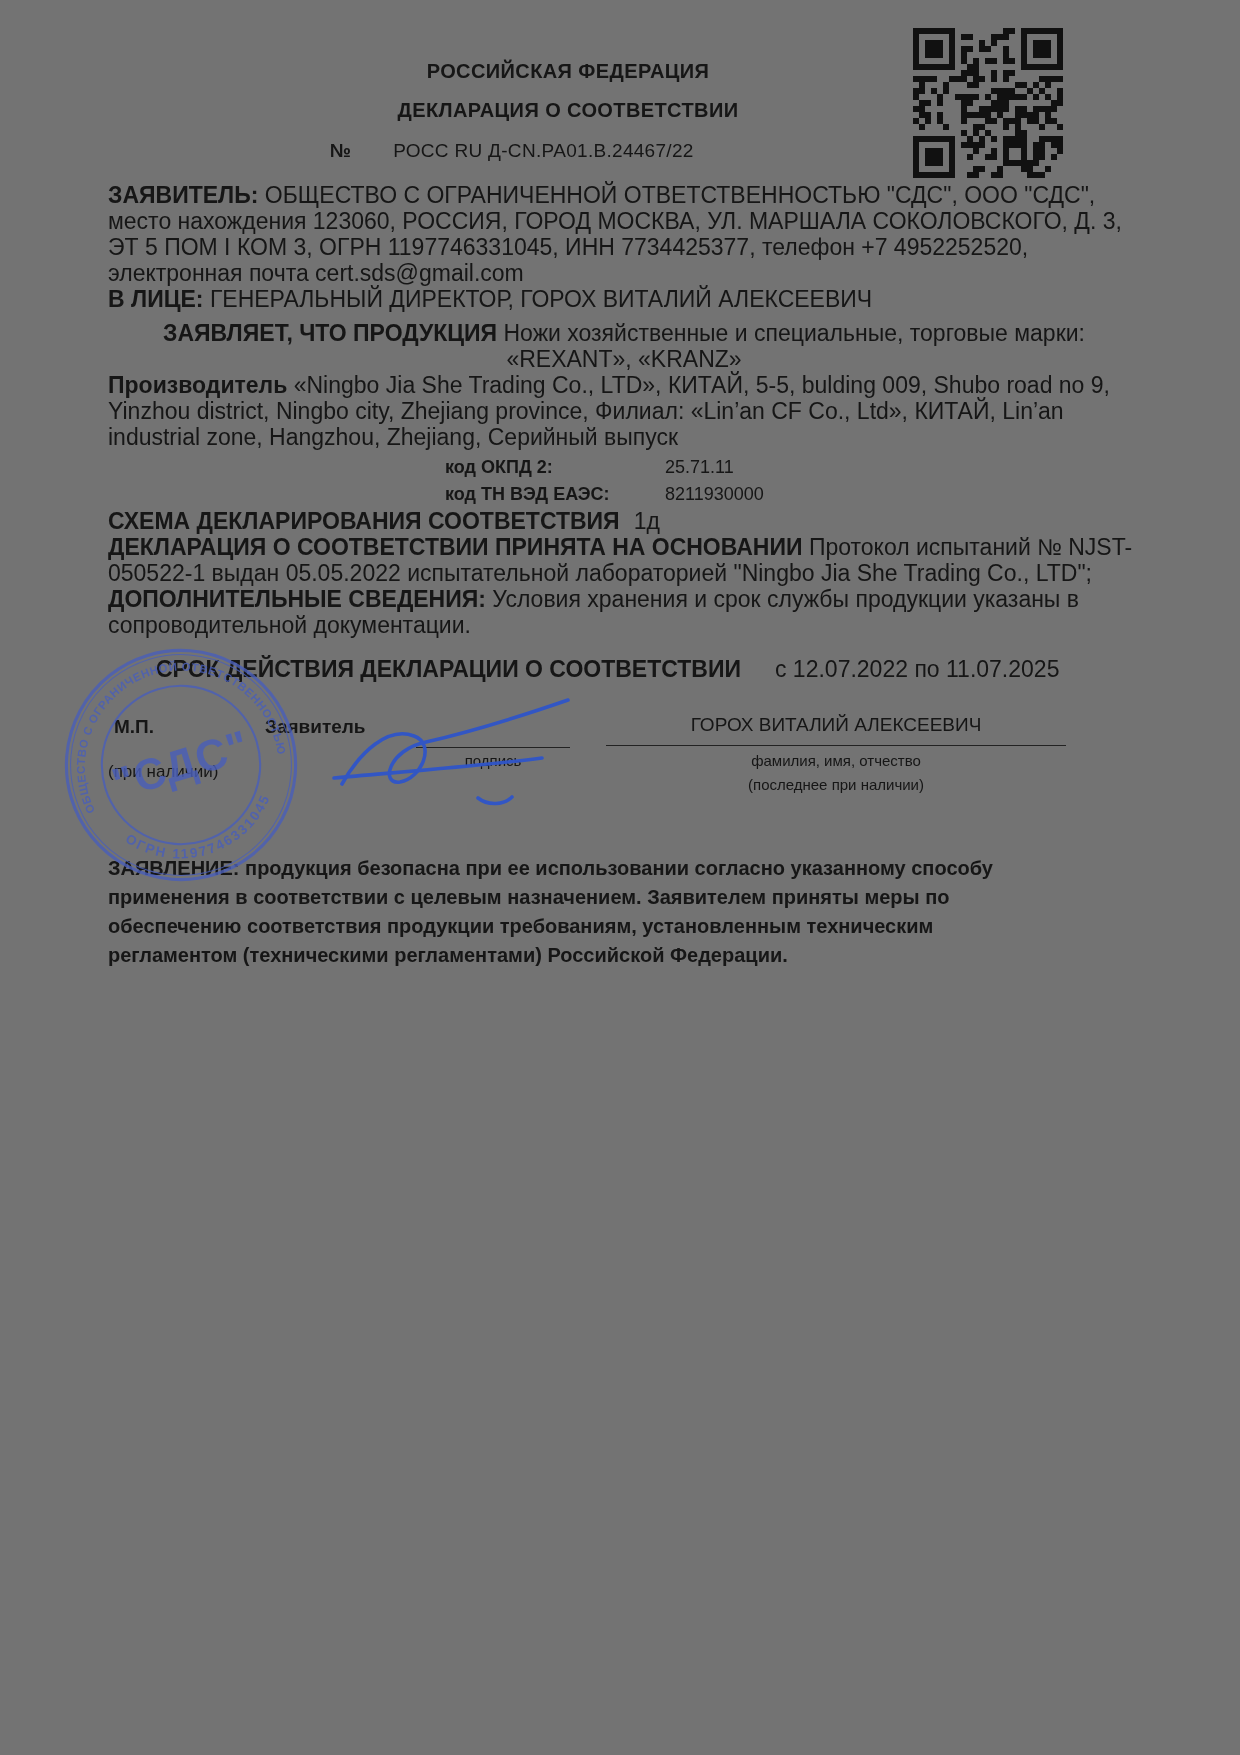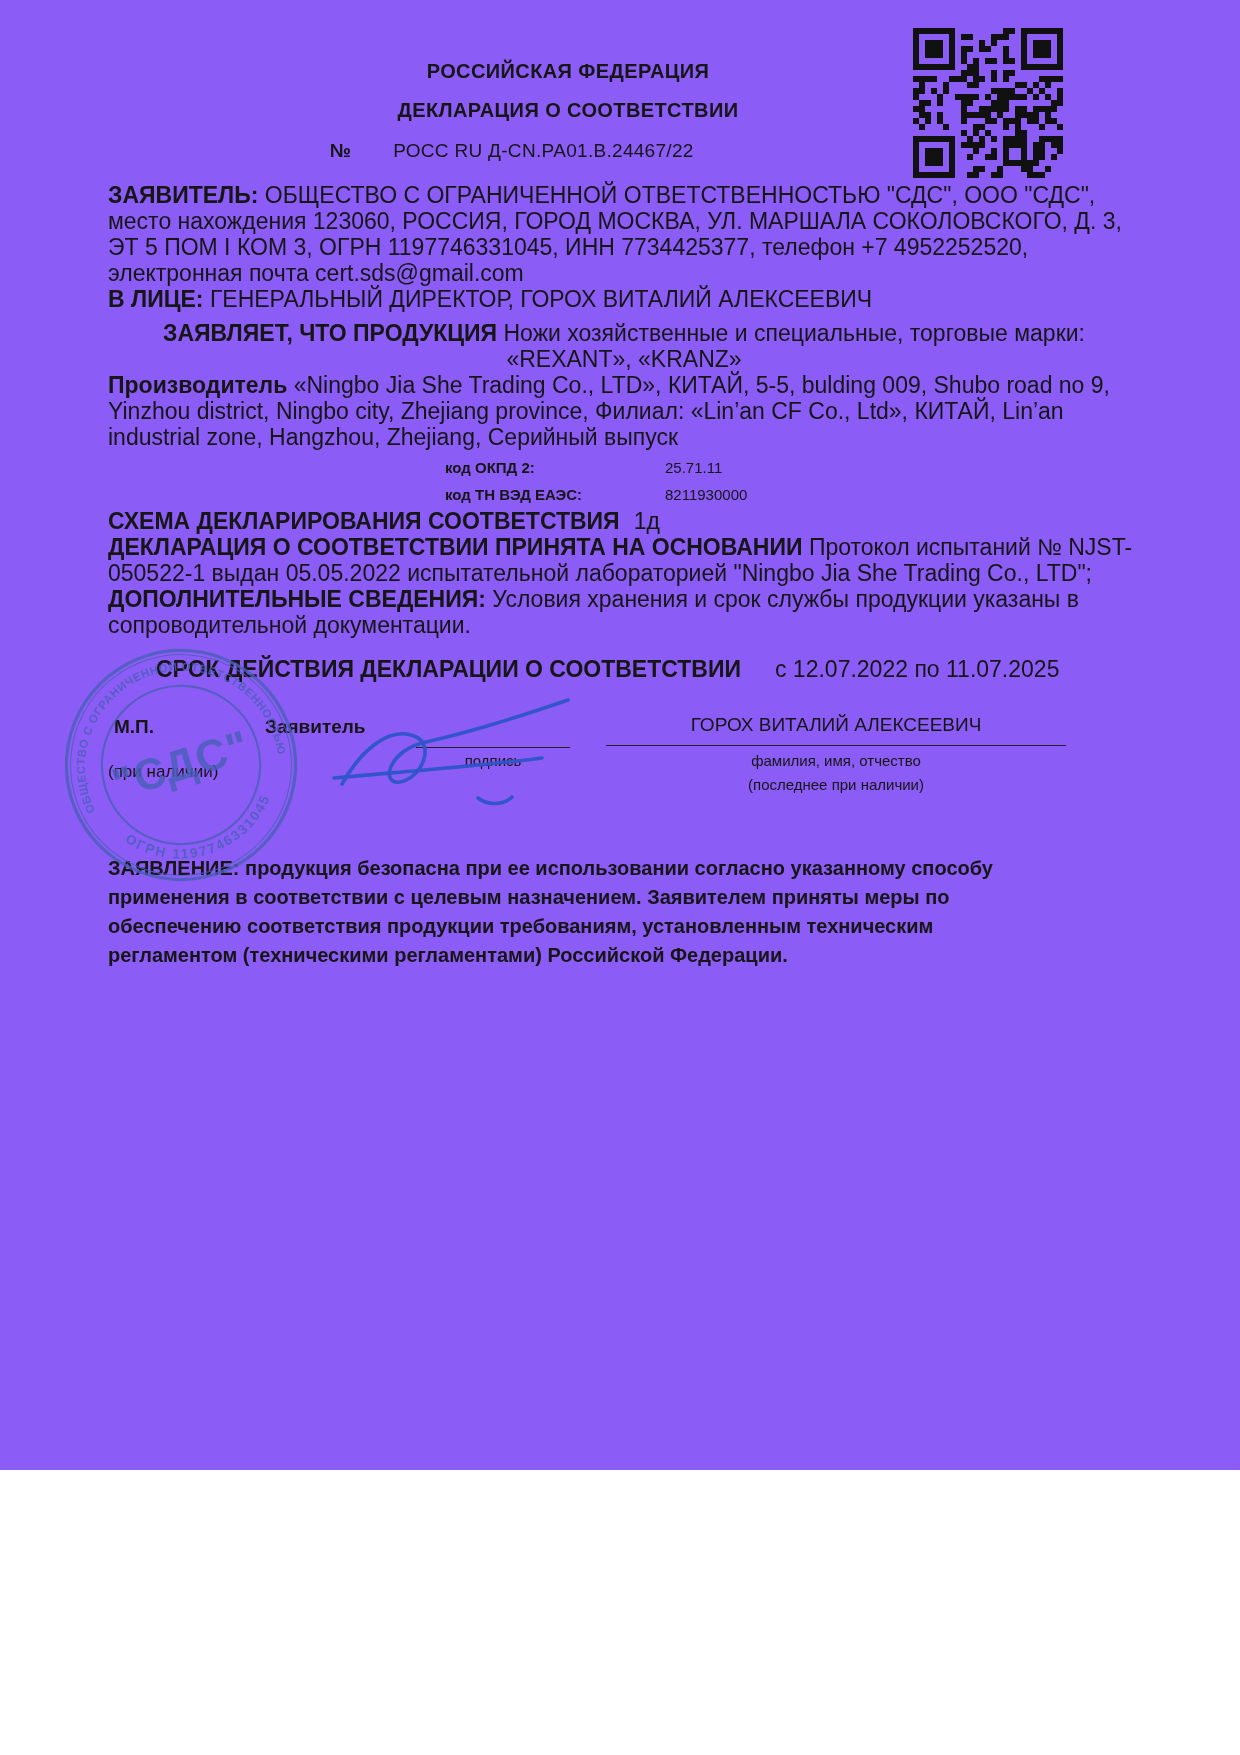--- a/index.html
+++ b/index.html
@@ -1,33 +1,33 @@
 <!DOCTYPE html>
 <html style="--stamp-blue: #4a5fb8; --sign-blue: #2f55c9;"><head>
 <meta charset="utf-8">
 <style>
   * { margin:0; padding:0; box-sizing:border-box; }
   :root { --stamp-blue:#4a5fb8; --sign-blue:#2f55c9; --ink:#161616; }
   html,body { background:#ffffff; }
   .page {
-    width:1240px; height:1470px; position:relative; margin:0 auto;
-    background:#8b5cf6; color:var(--ink);
+    width:1240px; height:1755px; position:relative; margin:0 auto;
+    background:#737373; color:var(--ink);
     font-family:"Liberation Sans", sans-serif; overflow:hidden;
   }
   .content { position:absolute; left:108px; top:60px; width:1032px; }
   .b { font-weight:bold; }
   .hdr { width:920px; text-align:center; font-weight:bold; font-size:20px; }
   .hdr-country { margin-bottom:16px; letter-spacing:.4px; }
   .hdr-title { margin-bottom:18px; letter-spacing:.4px; }
   .numrow { width:920px; font-size:19px; display:flex; margin-bottom:20px; }
   .numrow .no { font-weight:bold; margin-left:222px; }
   .numrow .num { margin-left:42px; letter-spacing:.3px; }
   p.t { font-size:23px; line-height:26px; }
   .gap8 { margin-top:8px;text-align:center; } .gap4 { margin-top:4px; }
-  .coderow { font-size:15px; line-height:27px; display:flex; }
+  .coderow { font-size:18px; line-height:27px; display:flex; }
   .coderow .lbl { font-weight:bold; margin-left:337px; width:220px; }
   .schemeval { margin-left:14px; }
   .validity { margin-top:18px;margin-left:48px; }
   .validity .val { margin-left:34px; }
   .sigrow { position:relative; height:128px; margin-top:18px; font-size:19px; }
   .mp { position:absolute; left:6px; top:16px; font-weight:bold; }
   .mpnote { position:absolute; left:0; top:62px; font-size:17px; }
   .applab { position:absolute; left:157px; top:16px; font-weight:bold; }
   .sigline { position:absolute; left:308px; top:0; width:154px; height:48px; border-bottom:1.5px solid #222; }
   .sigcap { position:absolute; left:308px; top:52px; width:154px; text-align:center; font-size:15px; }

